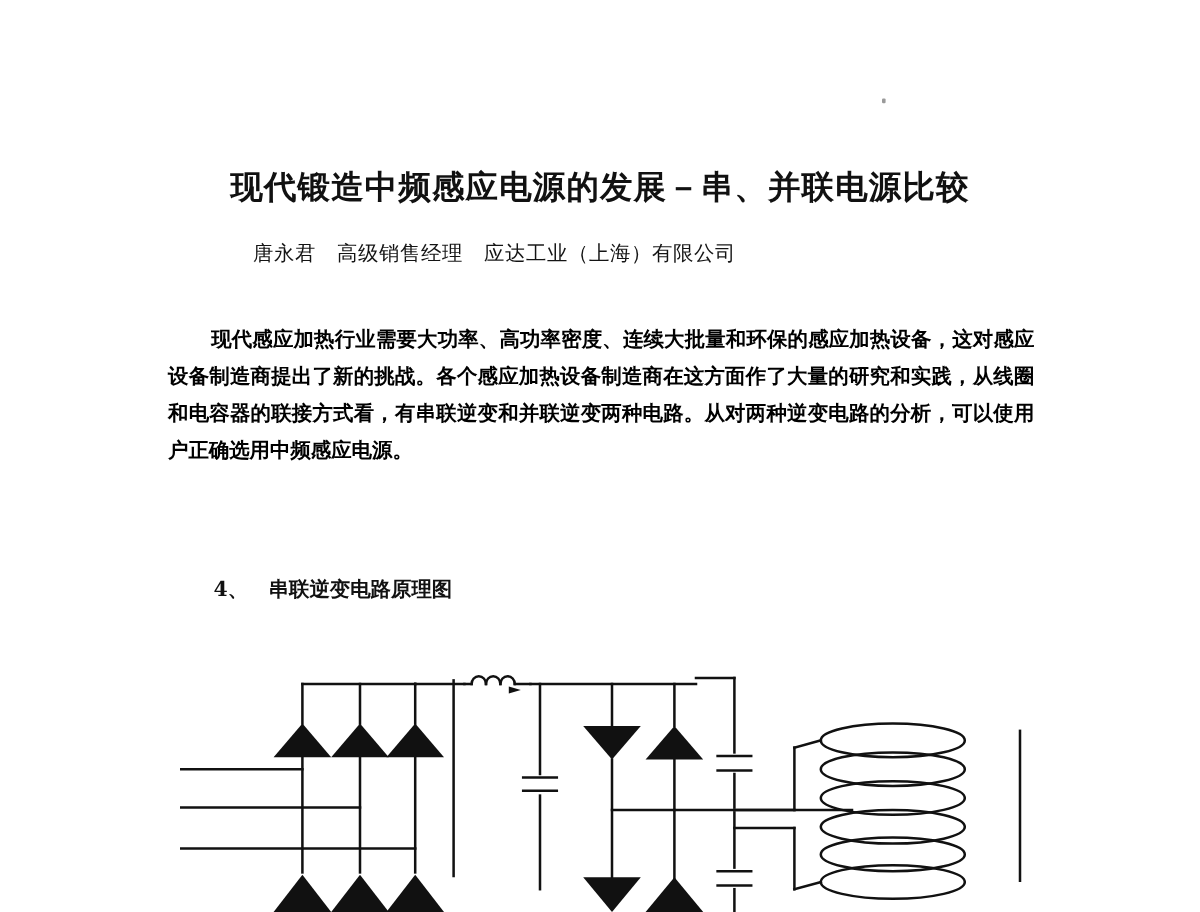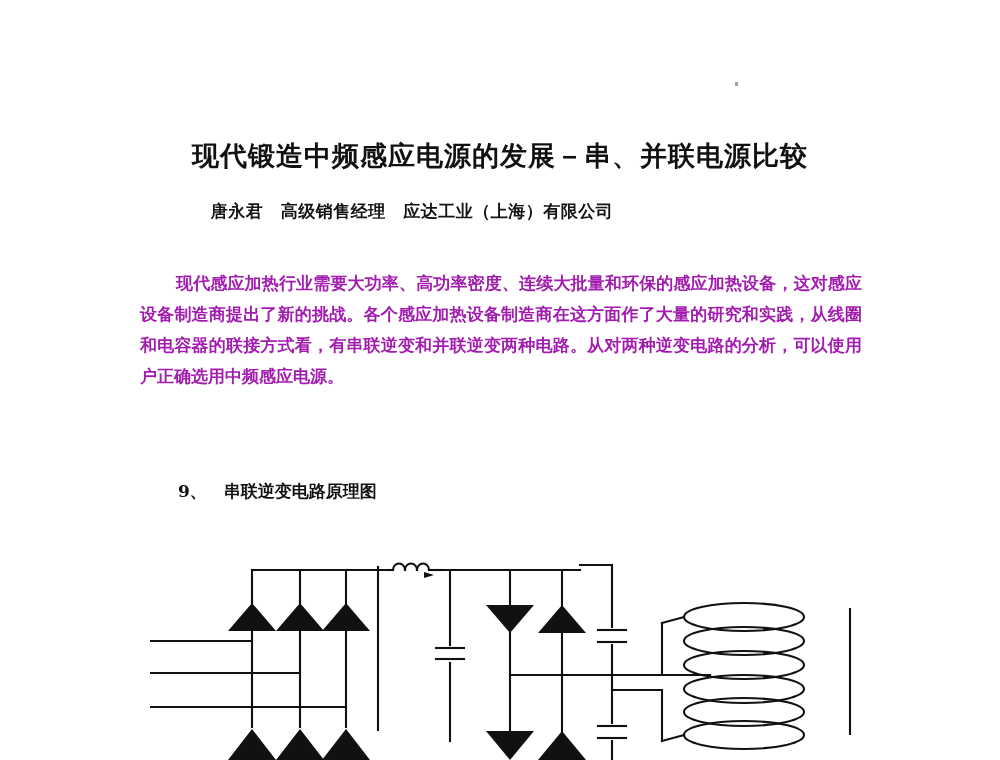--- a/index.html
+++ b/index.html
@@ -43,37 +43,37 @@
     font-family: "DejaVu Serif", "Liberation Serif", serif;
     color: #111;
   }
   .doc-byline {
     position: absolute;
     left: 0;
     top: 200px;
     width: 824px;
     text-align: center;
     font-size: 17px;
-    font-weight: bold;
+    font-weight: normal;
     letter-spacing: 0.5px;
     color: #141414;
   }
 
   
   .body-para {
     position: absolute;
     left: 140px;
     top: 268px;
     width: 722px;
     font-size: 17px;
     line-height: 31px;
     text-align: justify;
     text-indent: 36px;
     font-weight: bold;
-    color: #a21caf;
+    color: #000000;
   }
 
   
   .h-section {
     position: absolute;
     left: 140px;
     font-size: 17px;
     font-weight: bold;
     color: #111;
     white-space: pre;
@@ -100,21 +100,21 @@
   <div class="speck"></div>
 
   <div class="doc-title">现代锻造中频感应电源的发展－串、并联电源比较</div>
 
   <div class="doc-byline">唐永君　高级销售经理　应达工业（上海）有限公司</div>
 
   <div class="body-para">现代感应加热行业需要大功率、高功率密度、连续大批量和环保的感应加热设备，这对感应设备制造商提出了新的挑战。各个感应加热设备制造商在这方面作了大量的研究和实践，从线圈和电容器的联接方式看，有串联逆变和并联逆变两种电路。从对两种逆变电路的分析，可以使用户正确选用中频感应电源。</div>
 
 
 
-  <div class="h-section" id="heading-series-fig">9、　串联逆变电路原理图</div>
+  <div class="h-section" id="heading-series-fig">4、　串联逆变电路原理图</div>
 
   <div class="diagram">
 
     <svg width="850" height="215" viewBox="0 0 850 215" xmlns="http://www.w3.org/2000/svg">
       <g fill="none" stroke="#111111" stroke-width="2.1" stroke-linecap="square">
 
         <path d="M102,25 L196,25"></path>
 
         <path d="M102,25 L102,58"></path>
         <path d="M150,25 L150,58"></path>

